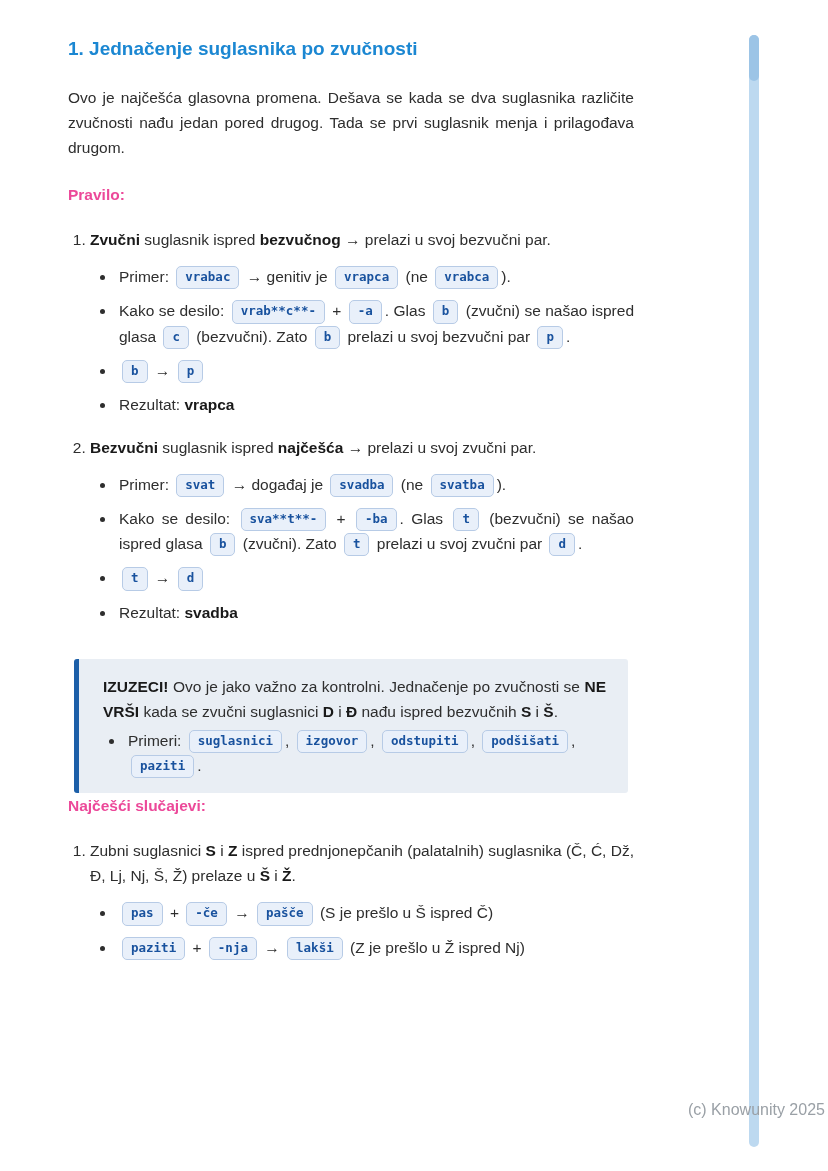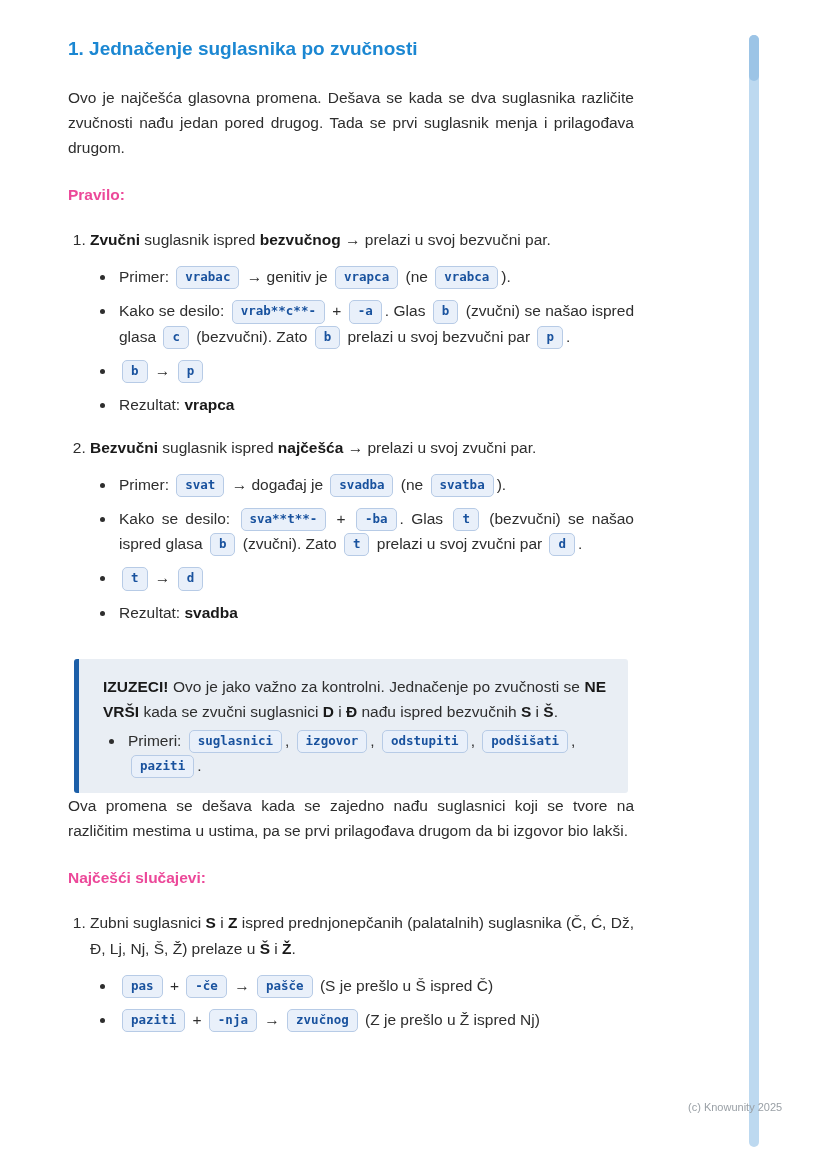--- a/index.html
+++ b/index.html
@@ -34,21 +34,21 @@
   .callout{background:var(--callout-bg);border-left:5px solid var(--callout-border);
            border-radius:3px;padding:15px 22px 15px 24px;margin:34px 6px 0;}
   .callout .ctext{text-align:justify;margin:0 0 4px;}
   .callout ul{list-style:disc;padding-left:22px;margin:2px 0 0;}
   .callout ul>li{padding-left:3px;}
   .sec2-h{margin:46px 0 20px;}
   .sidebar-track{position:absolute;left:749px;top:35px;width:10px;height:1112px;
                  background:var(--sidebar-track);border-radius:6px;}
   .sidebar-thumb{position:absolute;left:0;top:0;width:10px;height:46px;
                  background:var(--sidebar-thumb);border-radius:6px;}
-  .watermark{position:absolute;left:688px;top:1101px;font-size:11px;color:var(--watermark);}
+  .watermark{position:absolute;left:688px;top:1101px;font-size:16px;color:var(--watermark);}
 </style>
 </head>
 <body>
 
 <div class="page">
 
   <div class="content">
 
     <h2 class="h">1. Jednačenje suglasnika po zvučnosti</h2>
 
@@ -78,30 +78,29 @@
     </ol>
 
     <div class="callout">
       <p class="ctext"><span class="b">IZUZECI!</span><span> Ovo je jako važno za kontrolni. Jednačenje po zvučnosti se </span><span class="b">NE VRŠI</span><span> kada se zvučni suglasnici </span><span class="b">D</span><span> i </span><span class="b">Đ</span><span> nađu ispred bezvučnih </span><span class="b">S</span><span> i </span><span class="b">Š</span><span>.</span></p>
       <ul>
         <li><span>Primeri: </span><span class="chip">suglasnici</span><span>, </span><span class="chip">izgovor</span><span>, </span><span class="chip">odstupiti</span><span>, </span><span class="chip">podšišati</span><span>, </span><span class="chip">paziti</span><span>.</span></li>
       </ul>
     </div>
 
 
-    <p class="para">Ova promena se dešava kada se zajedno nađu suglasnici koji se tvore na različitim mestima u ustima, pa se prvi prilagođava drugom da bi izgovor bio lakši.</p>
 
     <p class="label">Najčešći slučajevi:</p>
 
     <ol class="num">
       <li>
         <span><span>Zubni suglasnici </span><span class="b">S</span><span> i </span><span class="b">Z</span><span> ispred prednjonepčanih (palatalnih) suglasnika (Č, Ć, Dž, Đ, Lj, Nj, Š, Ž) prelaze u </span><span class="b">Š</span><span> i </span><span class="b">Ž</span><span>.</span></span>
         <ul class="bul">
           <li><span class="chip">pas</span><span> + </span><span class="chip">-če</span><span> → </span><span class="chip">pašče</span><span> (S je prešlo u Š ispred Č)</span></li>
-          <li><span class="chip">paziti</span><span> + </span><span class="chip">-nja</span><span> → </span><span class="chip">zvučnog</span><span> (Z je prešlo u Ž ispred Nj)</span></li>
+          <li><span class="chip">paziti</span><span> + </span><span class="chip">-nja</span><span> → </span><span class="chip">lakši</span><span> (Z je prešlo u Ž ispred Nj)</span></li>
         </ul>
       </li>
     </ol>
 
   </div>
 
   <div class="sidebar-track">
     <div class="sidebar-thumb"></div>
   </div>
 

